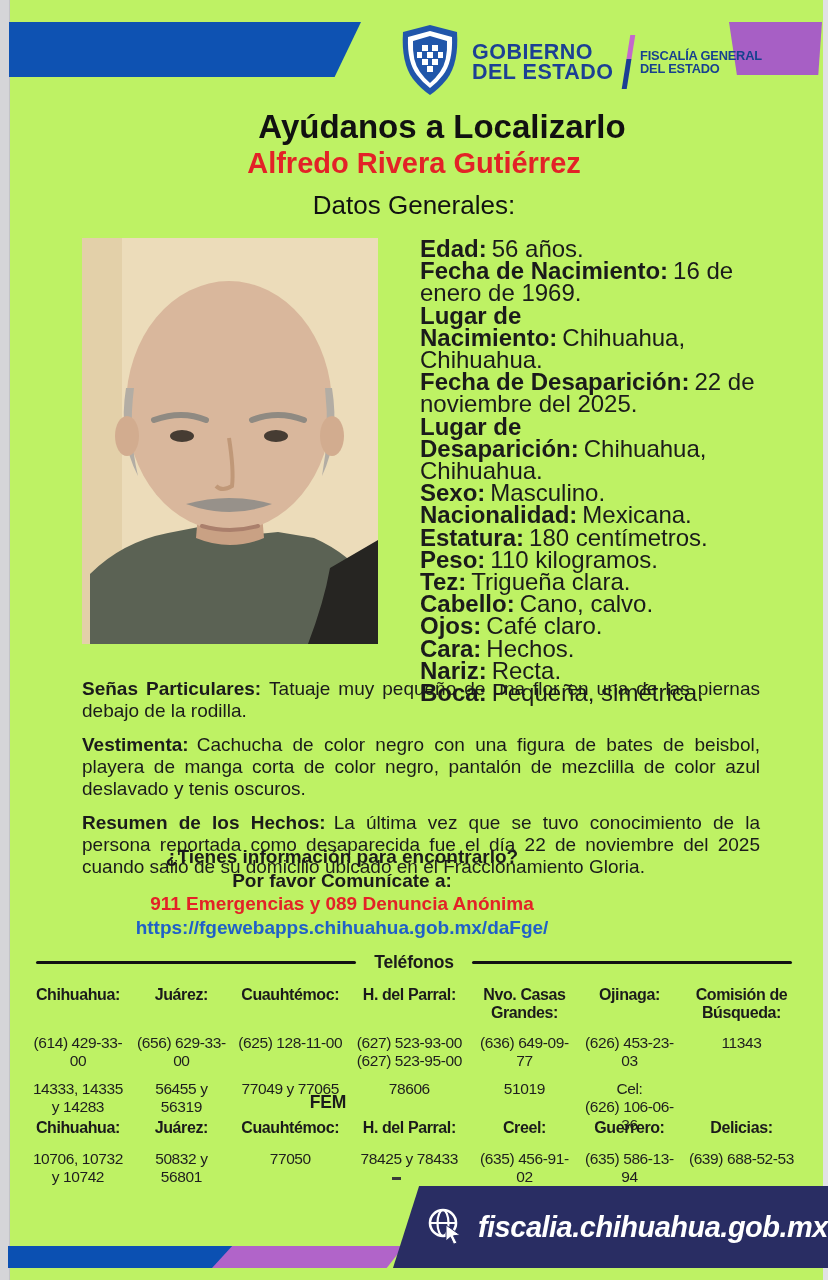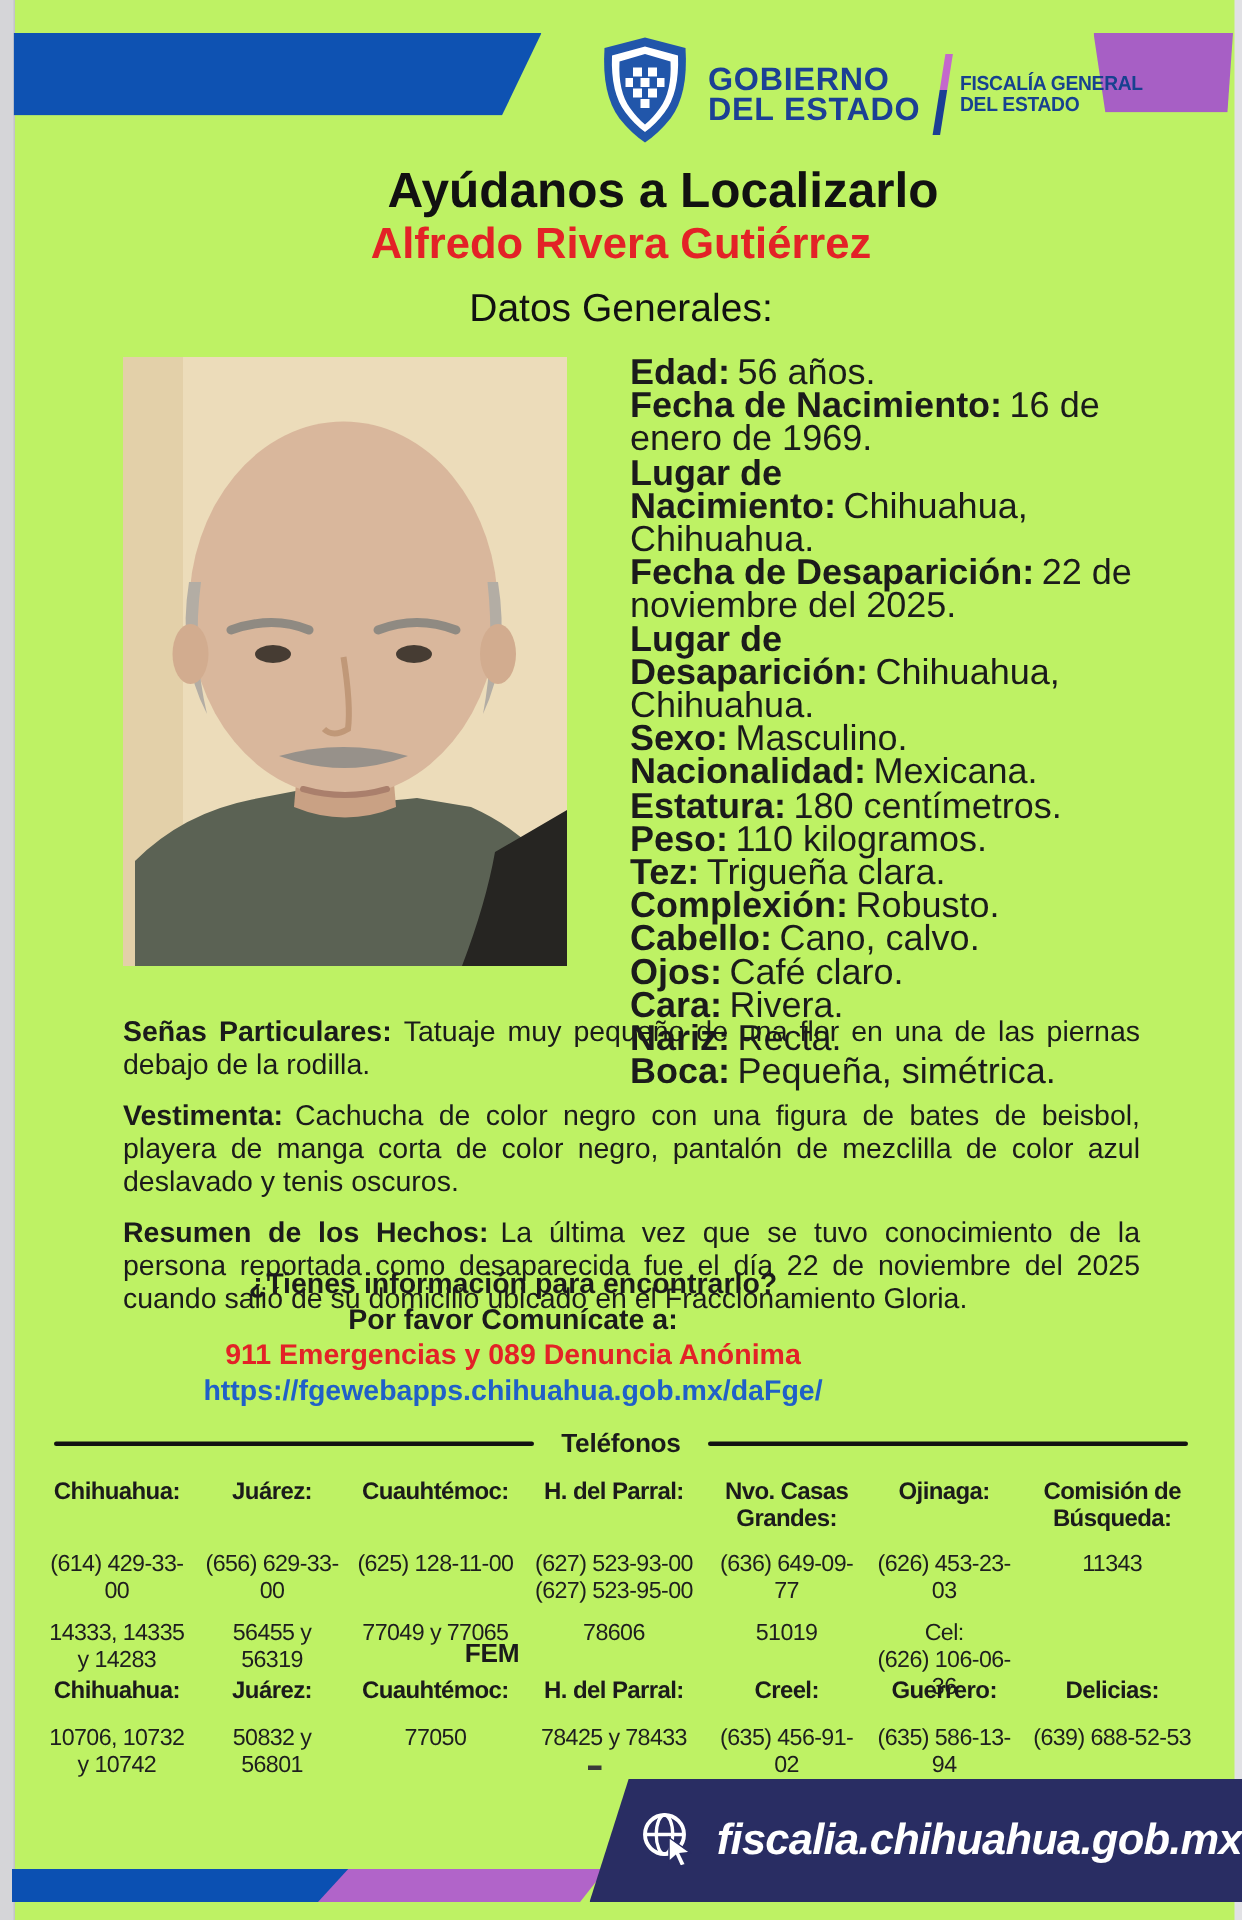--- a/index.html
+++ b/index.html
@@ -134,24 +134,23 @@
       <div><b>Edad:</b><span>56 años.</span></div>
       <div><b>Fecha de Nacimiento:</b><span>16 de enero de 1969.</span></div>
       <div><b>Lugar de Nacimiento:</b><span>Chihuahua, Chihuahua.</span></div>
       <div><b>Fecha de Desaparición:</b><span>22 de noviembre del 2025.</span></div>
       <div><b>Lugar de Desaparición:</b><span>Chihuahua, Chihuahua.</span></div>
       <div><b>Sexo:</b><span>Masculino.</span></div>
       <div><b>Nacionalidad:</b><span>Mexicana.</span></div>
       <div><b>Estatura:</b><span>180 centímetros.</span></div>
       <div><b>Peso:</b><span>110 kilogramos.</span></div>
       <div><b>Tez:</b><span>Trigueña clara.</span></div>
-      <div><b>Complexión:</b><span>Robusto.</span></div>
       <div><b>Cabello:</b><span>Cano, calvo.</span></div>
       <div><b>Ojos:</b><span>Café claro.</span></div>
-      <div><b>Cara:</b><span>Rivera.</span></div>
+      <div><b>Cara:</b><span>Hechos.</span></div>
       <div><b>Nariz:</b><span>Recta.</span></div>
       <div><b>Boca:</b><span>Pequeña, simétrica.</span></div>
     </div>
   </div>
 
   <div class="paras">
     <p><span class="plabel">Señas Particulares:</span><span>Tatuaje muy pequeño de una flor en una de las piernas debajo de la rodilla.</span></p>
     <p><span class="plabel">Vestimenta:</span><span>Cachucha de color negro con una figura de bates de beisbol, playera de manga corta de color negro, pantalón de mezclilla de color azul deslavado y tenis oscuros.</span></p>
     <p><span class="plabel">Resumen de los Hechos:</span><span>La última vez que se tuvo conocimiento de la persona reportada como desaparecida fue el día 22 de noviembre del 2025 cuando salió de su domicilio ubicado en el Fraccionamiento Gloria.</span></p>
   </div>

